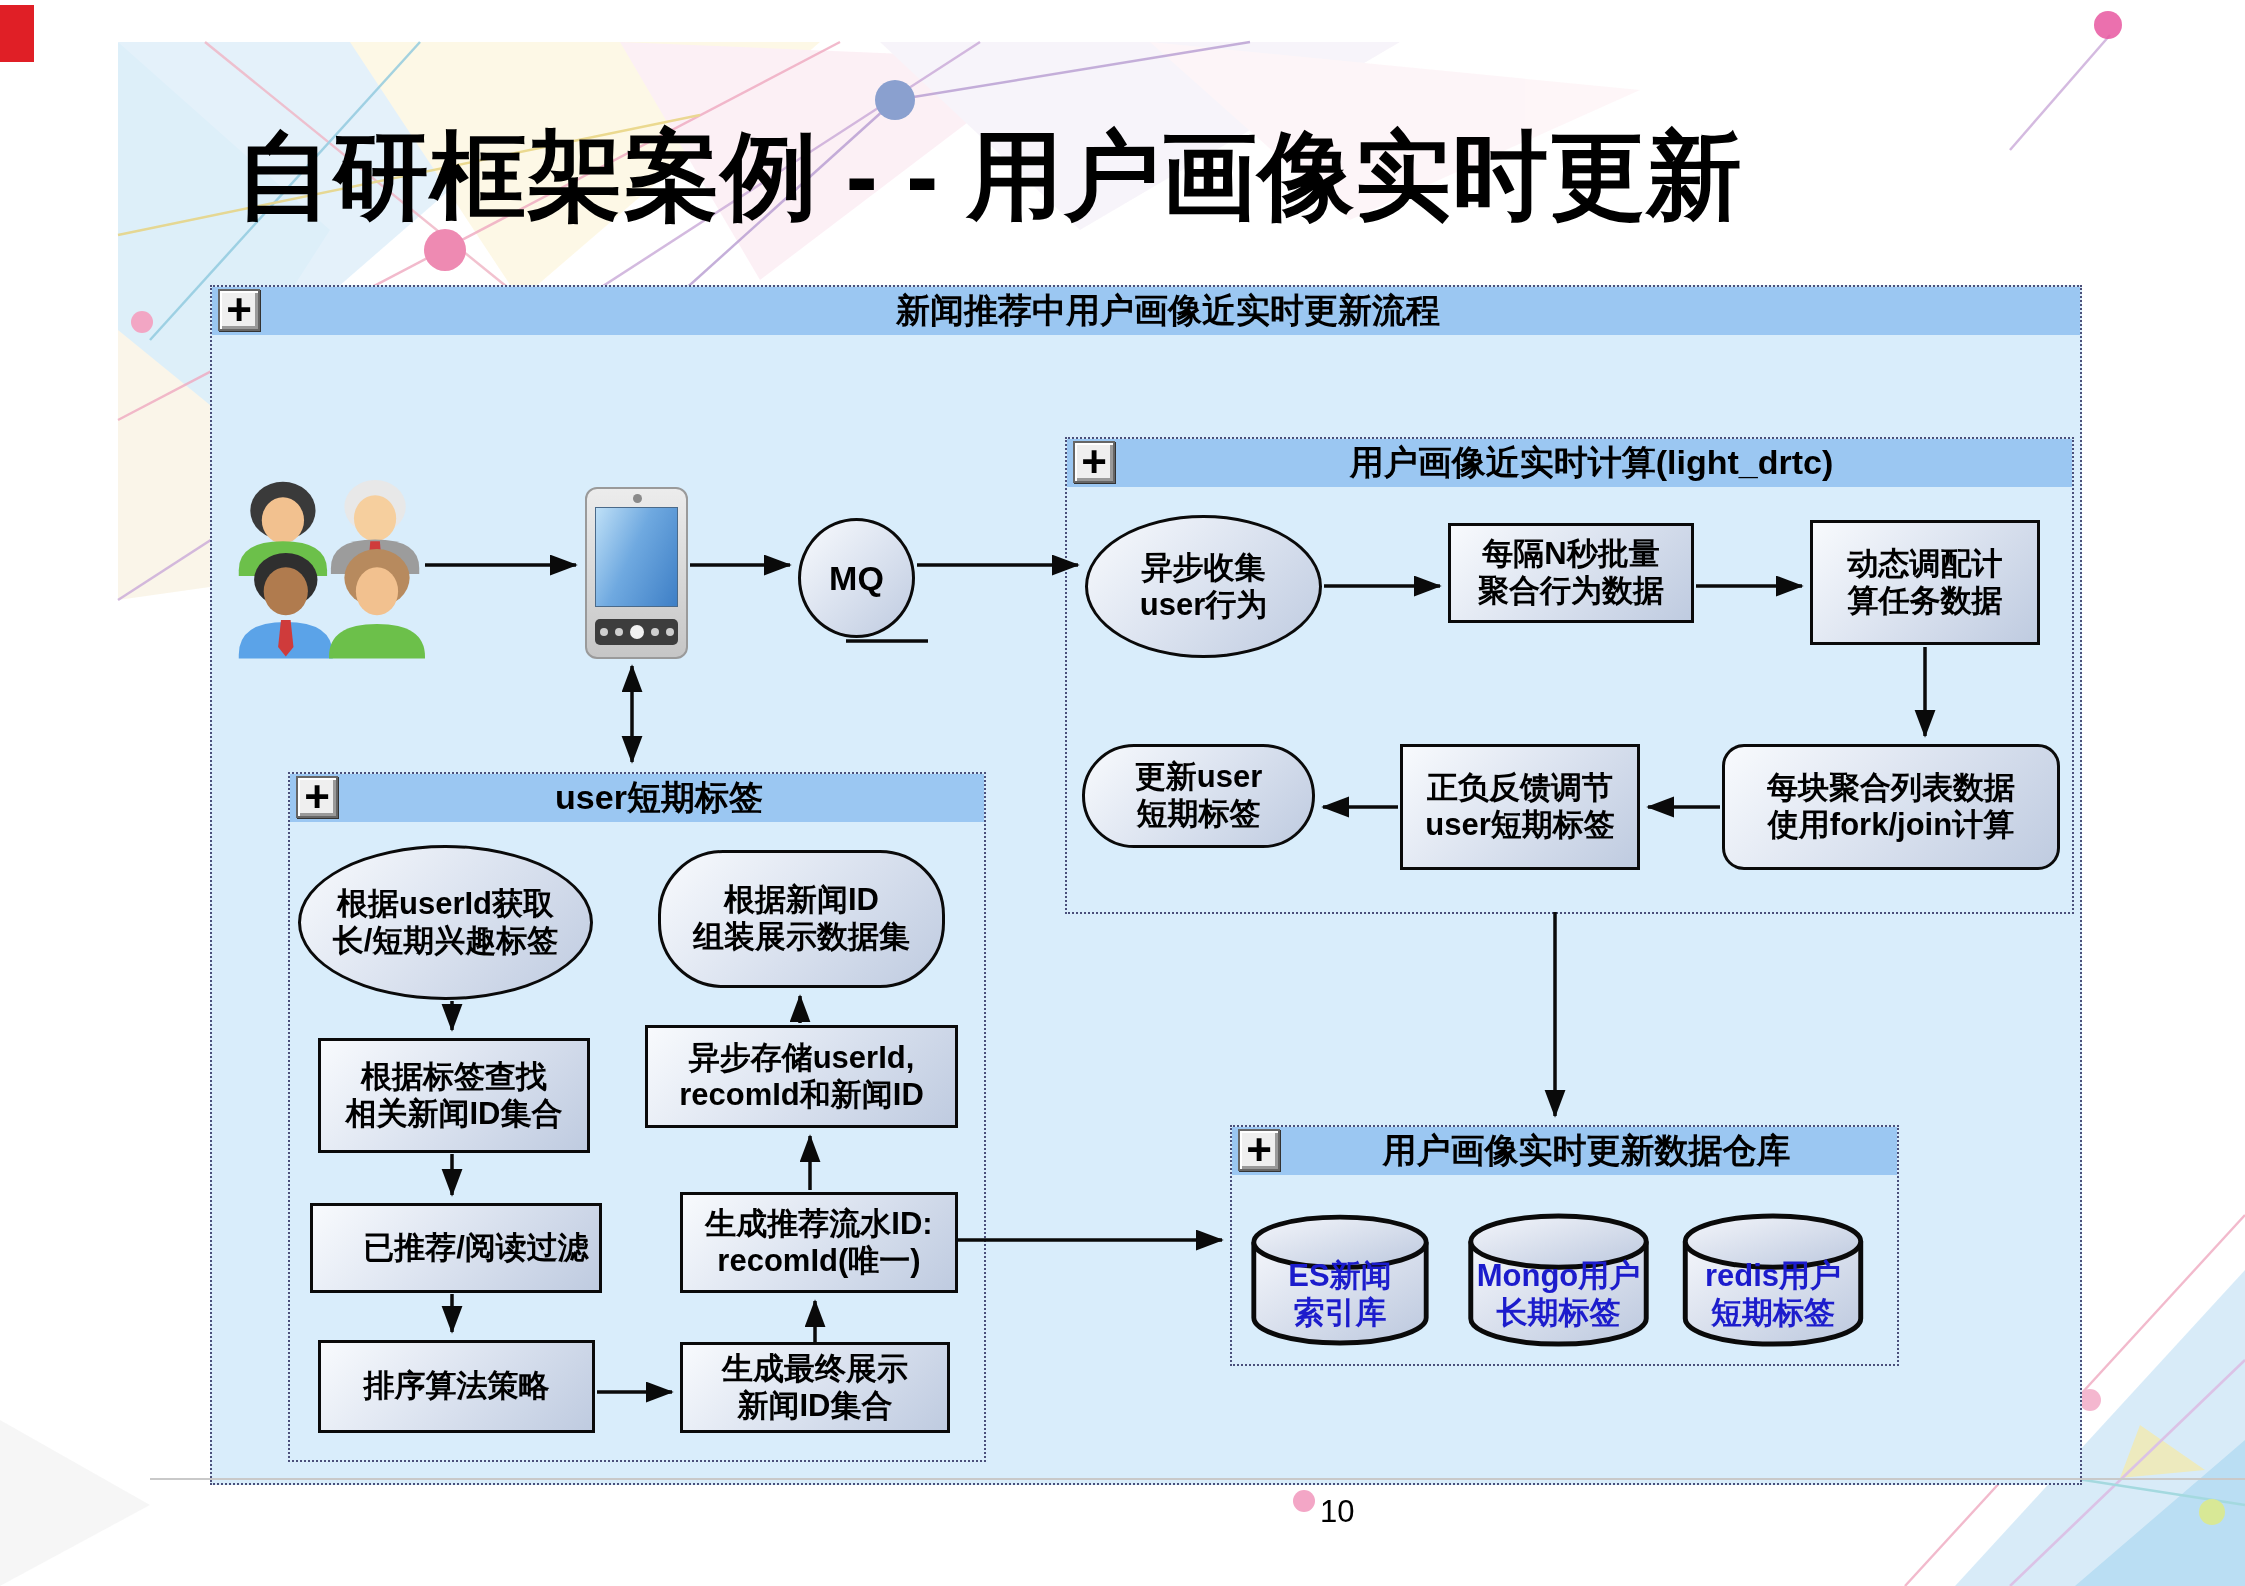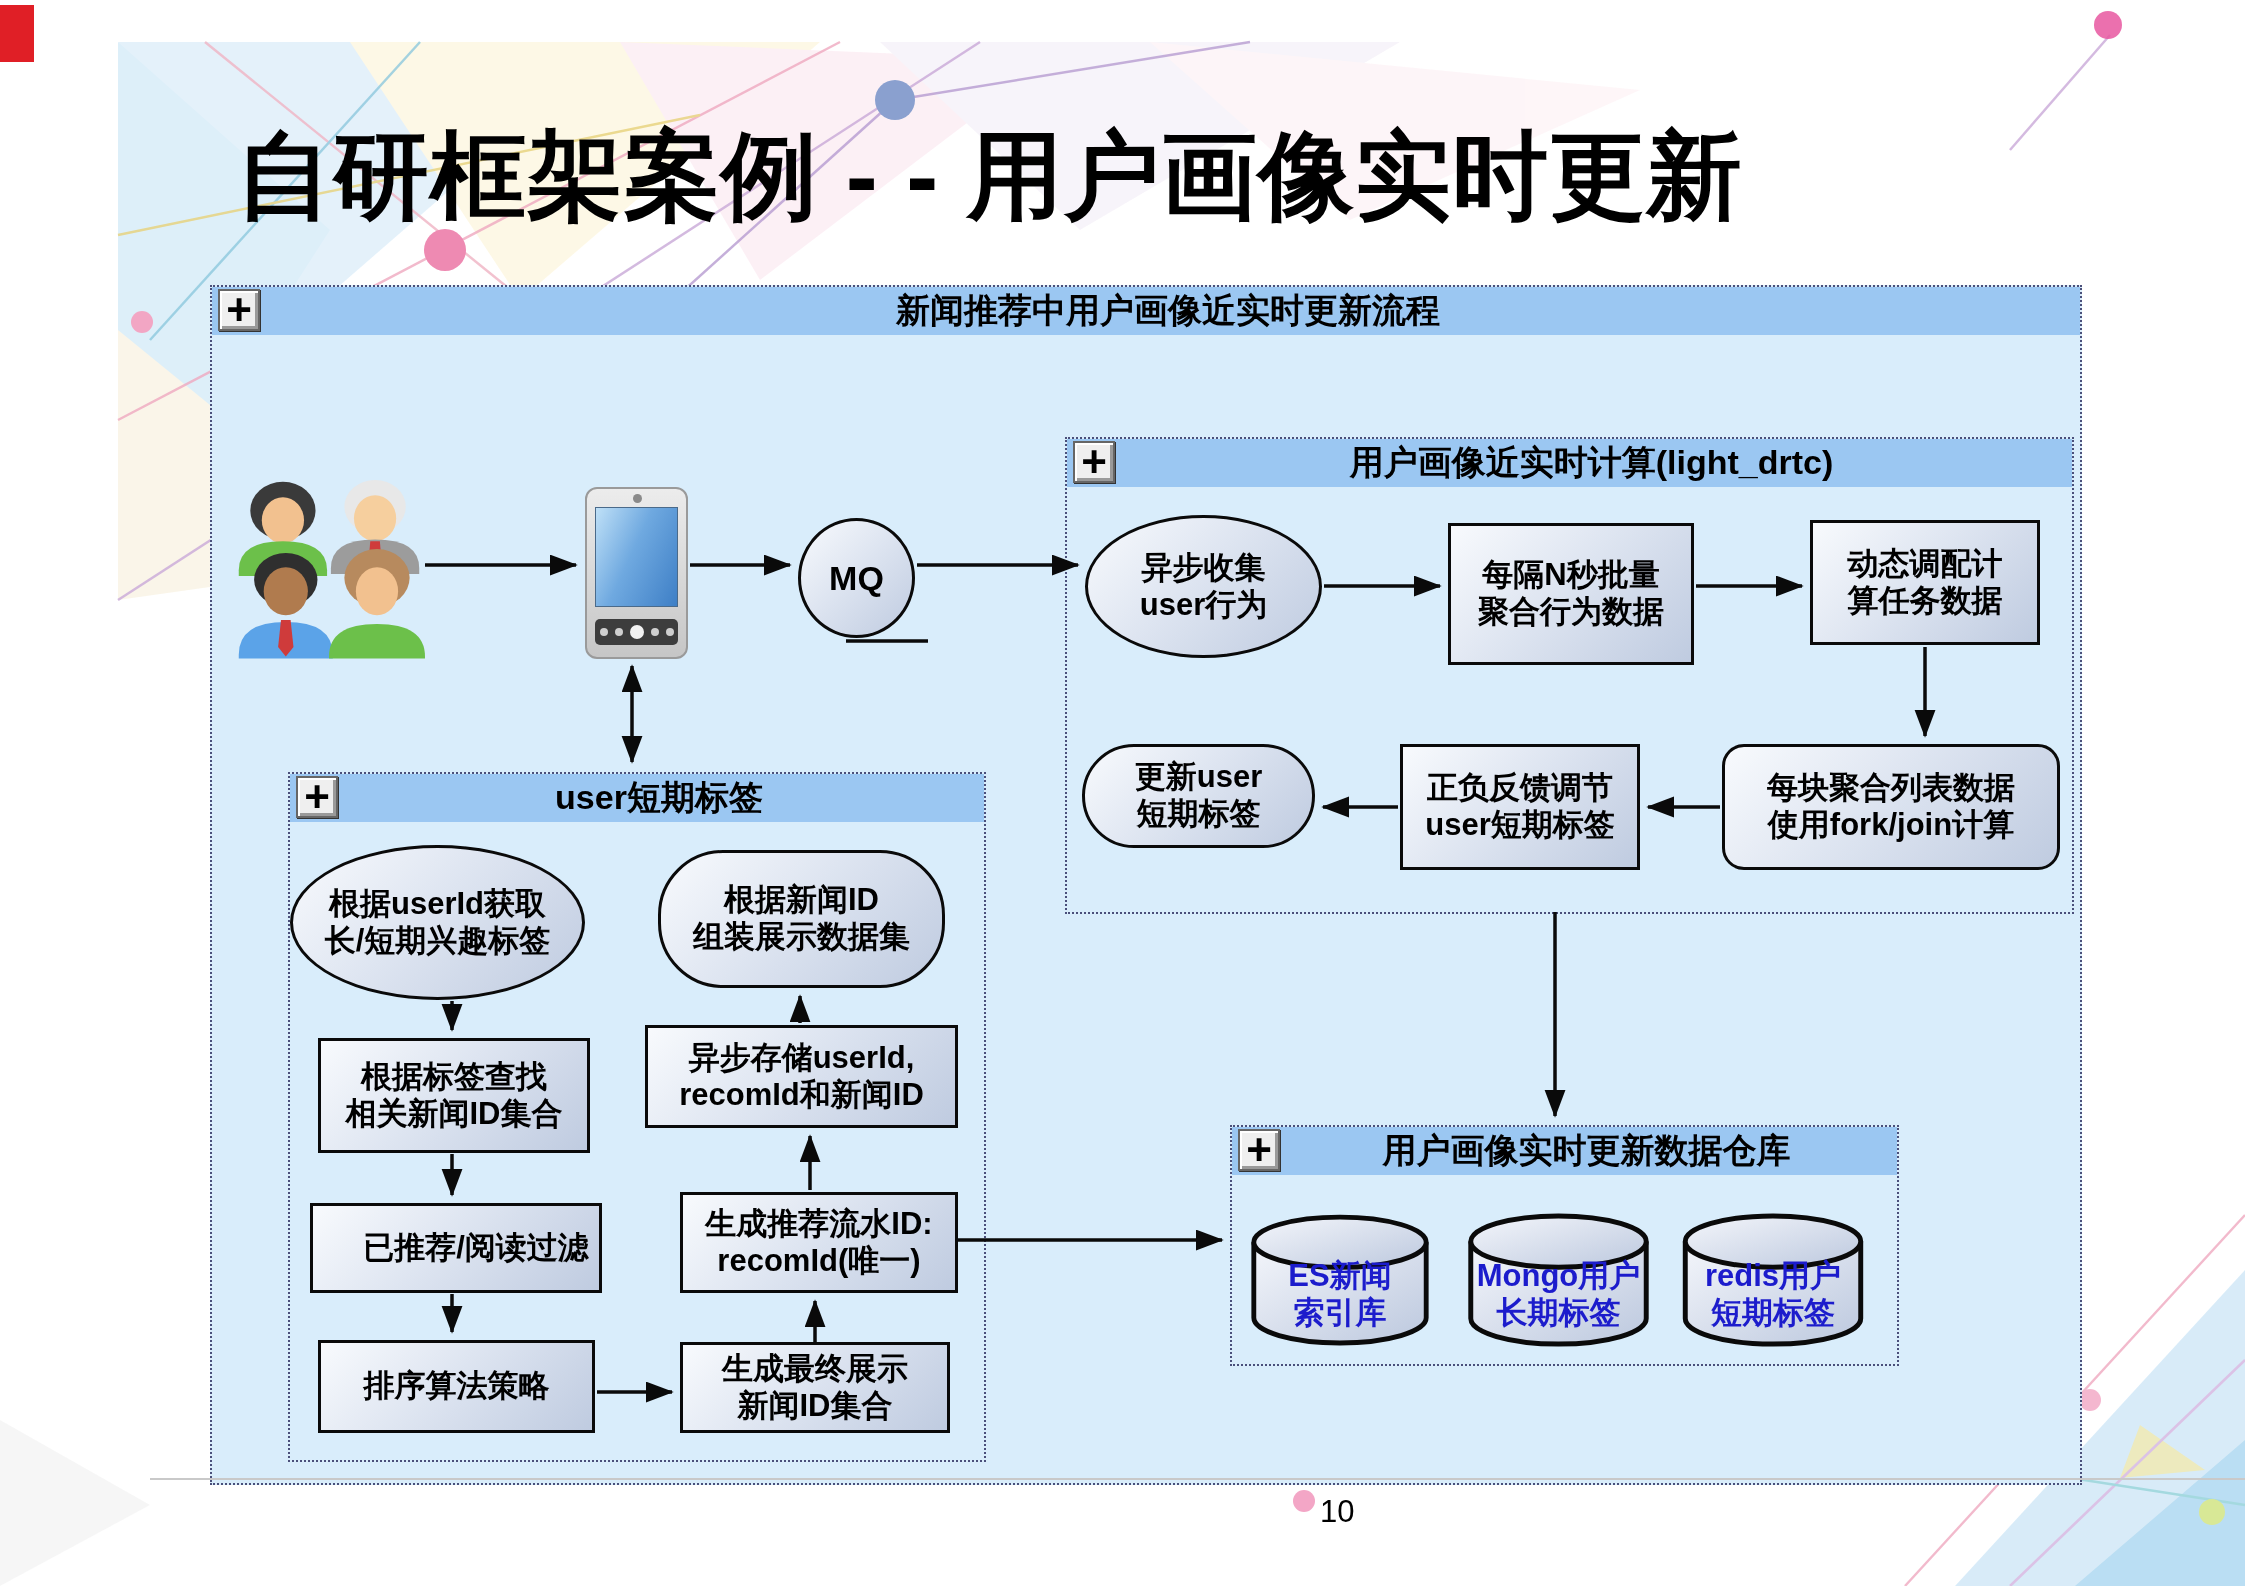--- a/index.html
+++ b/index.html
@@ -178,33 +178,33 @@
       <i></i>
   </div>
 </div>
 
 
 <div class="node ellipse" style="left:798px;top:518px;width:117px;height:120px;font-size:34px;">MQ</div>
 
 
 <div class="node ellipse" style="left:1085px;top:515px;width:237px;height:143px;">异步收集
 user行为</div>
-<div class="node" style="left:1448px;top:523px;width:246px;height:142px;">每隔N秒批量
+<div class="node" style="left:1448px;top:523px;width:246px;height:100px;">每隔N秒批量
 聚合行为数据</div>
 <div class="node" style="left:1810px;top:520px;width:230px;height:125px;">动态调配计
 算任务数据</div>
 <div class="node" style="left:1722px;top:744px;width:338px;height:126px;border-radius:22px;">每块聚合列表数据
 使用fork/join计算</div>
 <div class="node" style="left:1400px;top:744px;width:240px;height:126px;">正负反馈调节
 user短期标签</div>
 <div class="node stadium" style="left:1082px;top:744px;width:233px;height:104px;">更新user
 短期标签</div>
 
 
-<div class="node ellipse" style="left:290px;top:845px;width:295px;height:155px;">根据userId获取
+<div class="node ellipse" style="left:298px;top:845px;width:295px;height:155px;">根据userId获取
 长/短期兴趣标签</div>
 <div class="node stadium" style="left:658px;top:850px;width:287px;height:138px;">根据新闻ID
 组装展示数据集</div>
 <div class="node" style="left:318px;top:1038px;width:272px;height:115px;">根据标签查找
 相关新闻ID集合</div>
 <div class="node" style="left:645px;top:1025px;width:313px;height:103px;">异步存储userId,
 recomId和新闻ID</div>
 <div class="node" style="left:310px;top:1203px;width:292px;height:90px;padding-left:40px;">已推荐/阅读过滤</div>
 <div class="node" style="left:680px;top:1192px;width:278px;height:101px;">生成推荐流水ID:
 recomId(唯一)</div>

